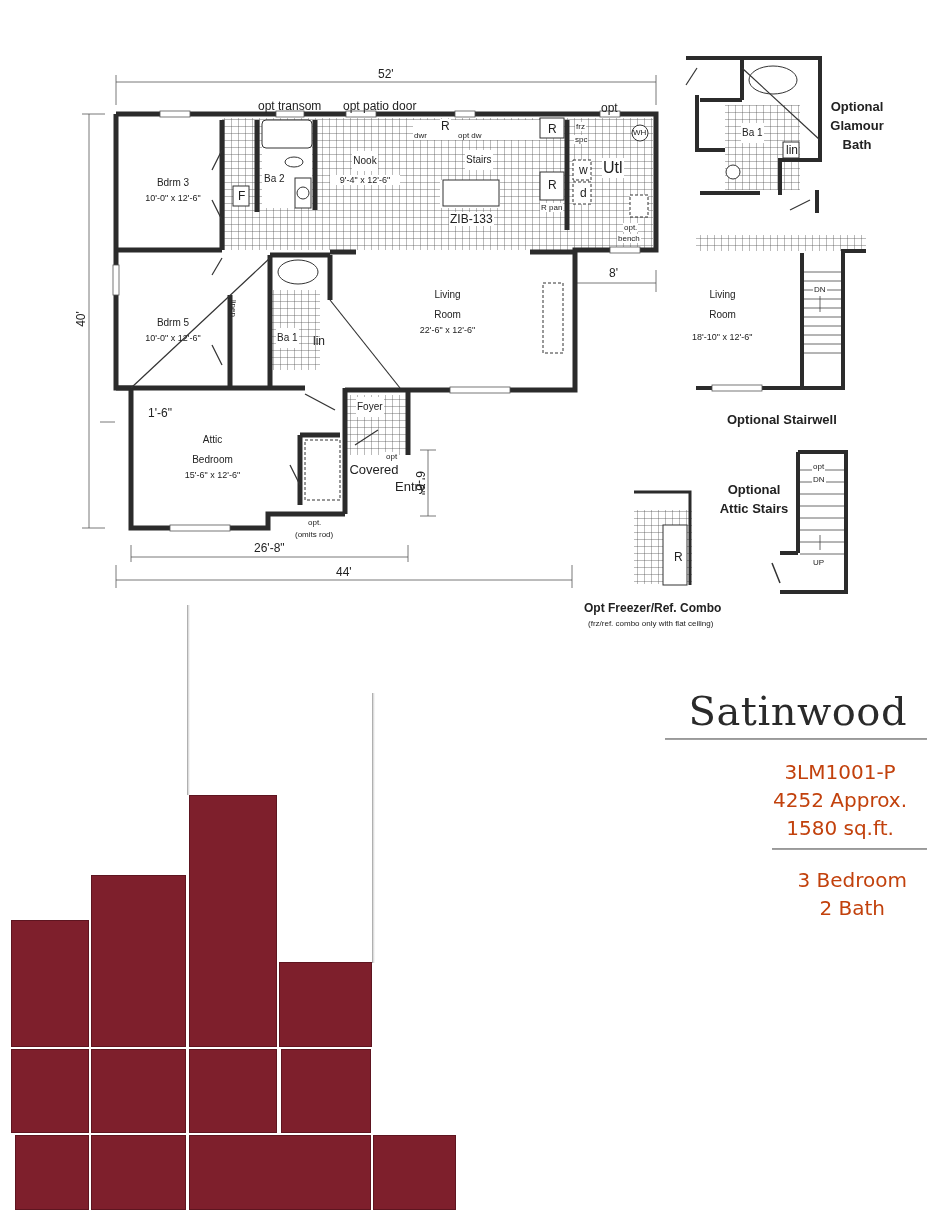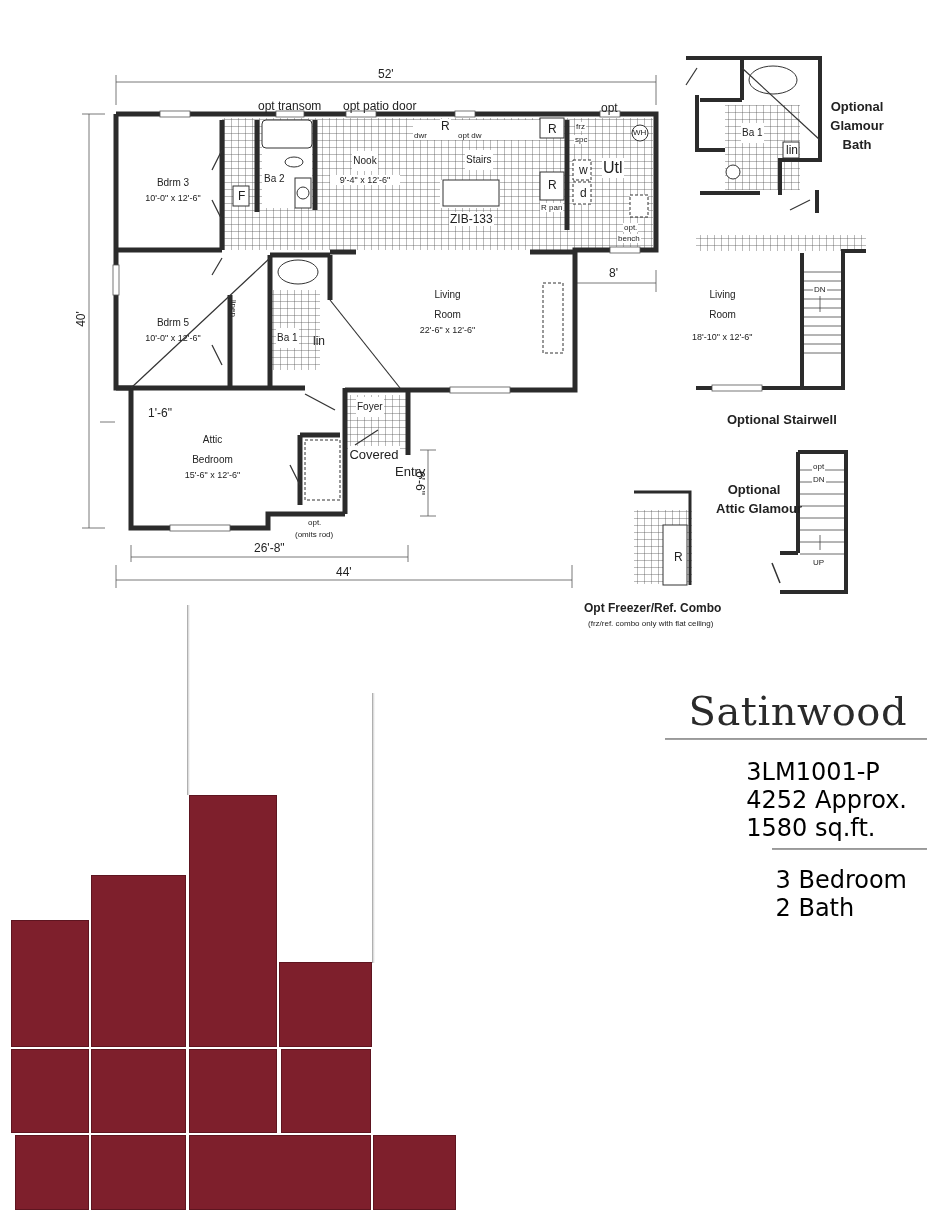--- a/index.html
+++ b/index.html
@@ -18,22 +18,22 @@
     .optlbl { font-size: 13px; font-weight: bold; text-align: center; line-height: 19px; }
     .tag { background: #fff; padding: 0 1px; }
 
     
     .title {
       position: absolute; right: 33px; top: 688px;
       font-family: "DejaVu Serif", serif; font-size: 40px; color: #2a2a2a; letter-spacing: 0.5px;
     }
     .rule { position: absolute; height: 2px; background: linear-gradient(#bbb, #777, #ccc); }
     .info {
-      position: absolute; right: 33px; text-align: left;
-      font-family: "DejaVu Sans", sans-serif; font-size: 24px; color: #000000; line-height: 28px;
+      position: absolute; right: 33px; text-align: center;
+      font-family: "DejaVu Sans", sans-serif; font-size: 20px; color: #c2410c; line-height: 28px;
     }
 
     
     .tile { position: absolute; background: #7e1f2c; border: 1px solid #5e1520; box-sizing: border-box; }
     .shade { position: absolute; width: 3px; background: linear-gradient(90deg, #999, #ddd, transparent); }
   </style>
 </head>
 <body>
 
 <svg class="plan-svg" width="940" height="650" viewBox="0 0 940 650">
@@ -259,21 +259,21 @@
   <div class="room-name">Living</div>
   <div class="room-name">Room</div>
   <div class="room-dim">22'-6" x 12'-6"</div>
 </div>
 <div class="lbl" style="left:170px;top:430px;width:85px;text-align:center;">
   <div class="room-name">Attic</div>
   <div class="room-name">Bedroom</div>
   <div class="room-dim">15'-6" x 12'-6"</div>
 </div>
 <div class="lbl room-name tag" style="left:356px;top:397px;">Foyer</div>
-<div class="lbl" style="left:348px;top:446px;width:52px;text-align:center;">
+<div class="lbl" style="left:348px;top:461px;width:52px;text-align:center;">
   <div class="room-name tag" style="font-size:13px;line-height:17px;">Covered</div>
   <div class="room-name tag" style="font-size:13px;line-height:17px;margin-left:46px;">Entry</div>
 </div>
 
 <div class="lbl optlbl" style="left:822px;top:97px;width:70px;">
   <div>Optional</div>
   <div>Glamour</div>
   <div>Bath</div>
 </div>
 <div class="lbl room-name tag" style="left:741px;top:123px;">Ba 1</div>
@@ -282,21 +282,21 @@
 <div class="lbl" style="left:695px;top:285px;width:55px;text-align:center;">
   <div class="room-name">Living</div>
   <div class="room-name">Room</div>
 </div>
 <div class="lbl room-dim" style="left:692px;top:332px;">18'-10" x 12'-6"</div>
 <div class="lbl tiny tag" style="left:813px;top:285px;">DN</div>
 <div class="lbl optlbl" style="left:727px;top:402px;margin-top:8px;">Optional Stairwell</div>
 
 <div class="lbl optlbl" style="left:716px;top:480px;width:76px;">
   <div>Optional</div>
-  <div>Attic Glamour</div>
+  <div>Attic Stairs</div>
 </div>
 <div class="lbl tiny tag" style="left:812px;top:462px;">opt</div>
 <div class="lbl tiny tag" style="left:812px;top:475px;">DN</div>
 <div class="lbl tiny tag" style="left:812px;top:558px;">UP</div>
 
 <div class="lbl small tag" style="left:673px;top:550px;">R</div>
 <div class="lbl optlbl" style="left:584px;top:599px;font-size:12px;">Opt Freezer/Ref. Combo</div>
 <div class="lbl tiny" style="left:588px;top:619px;">(frz/ref. combo only with flat ceiling)</div>
 
 <div class="abs" style="left:0;top:600px;width:470px;height:624px;">

